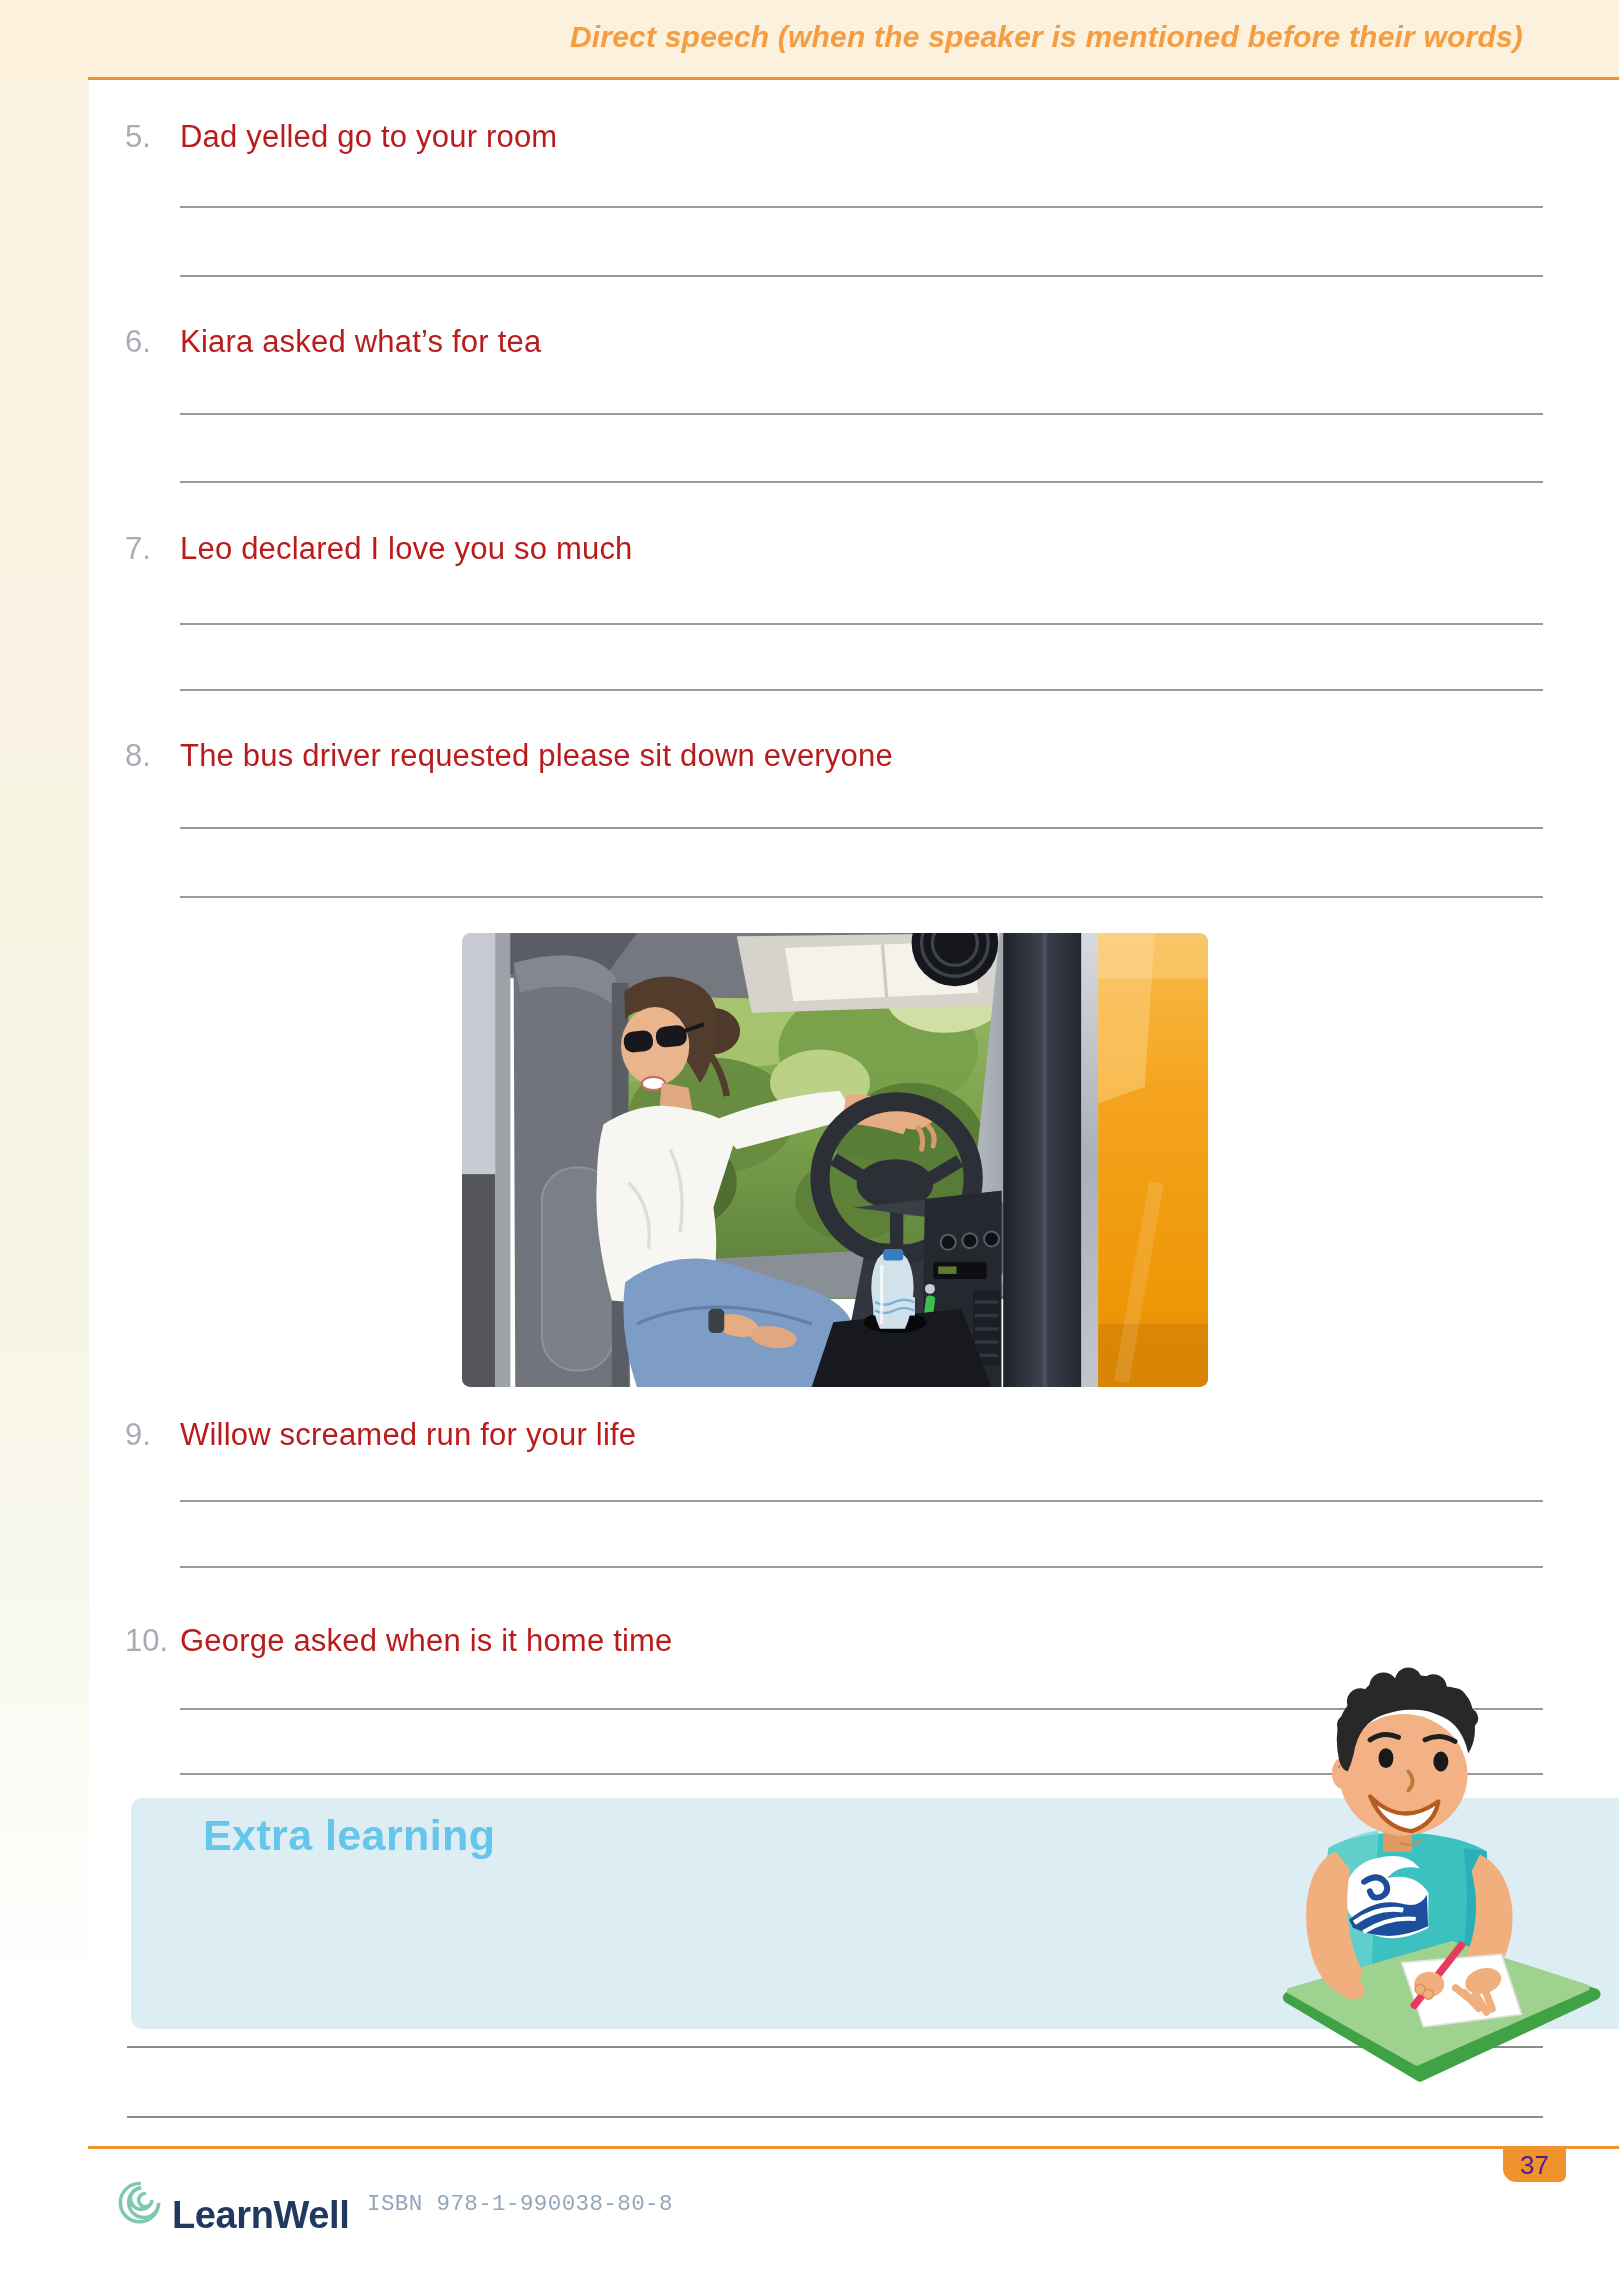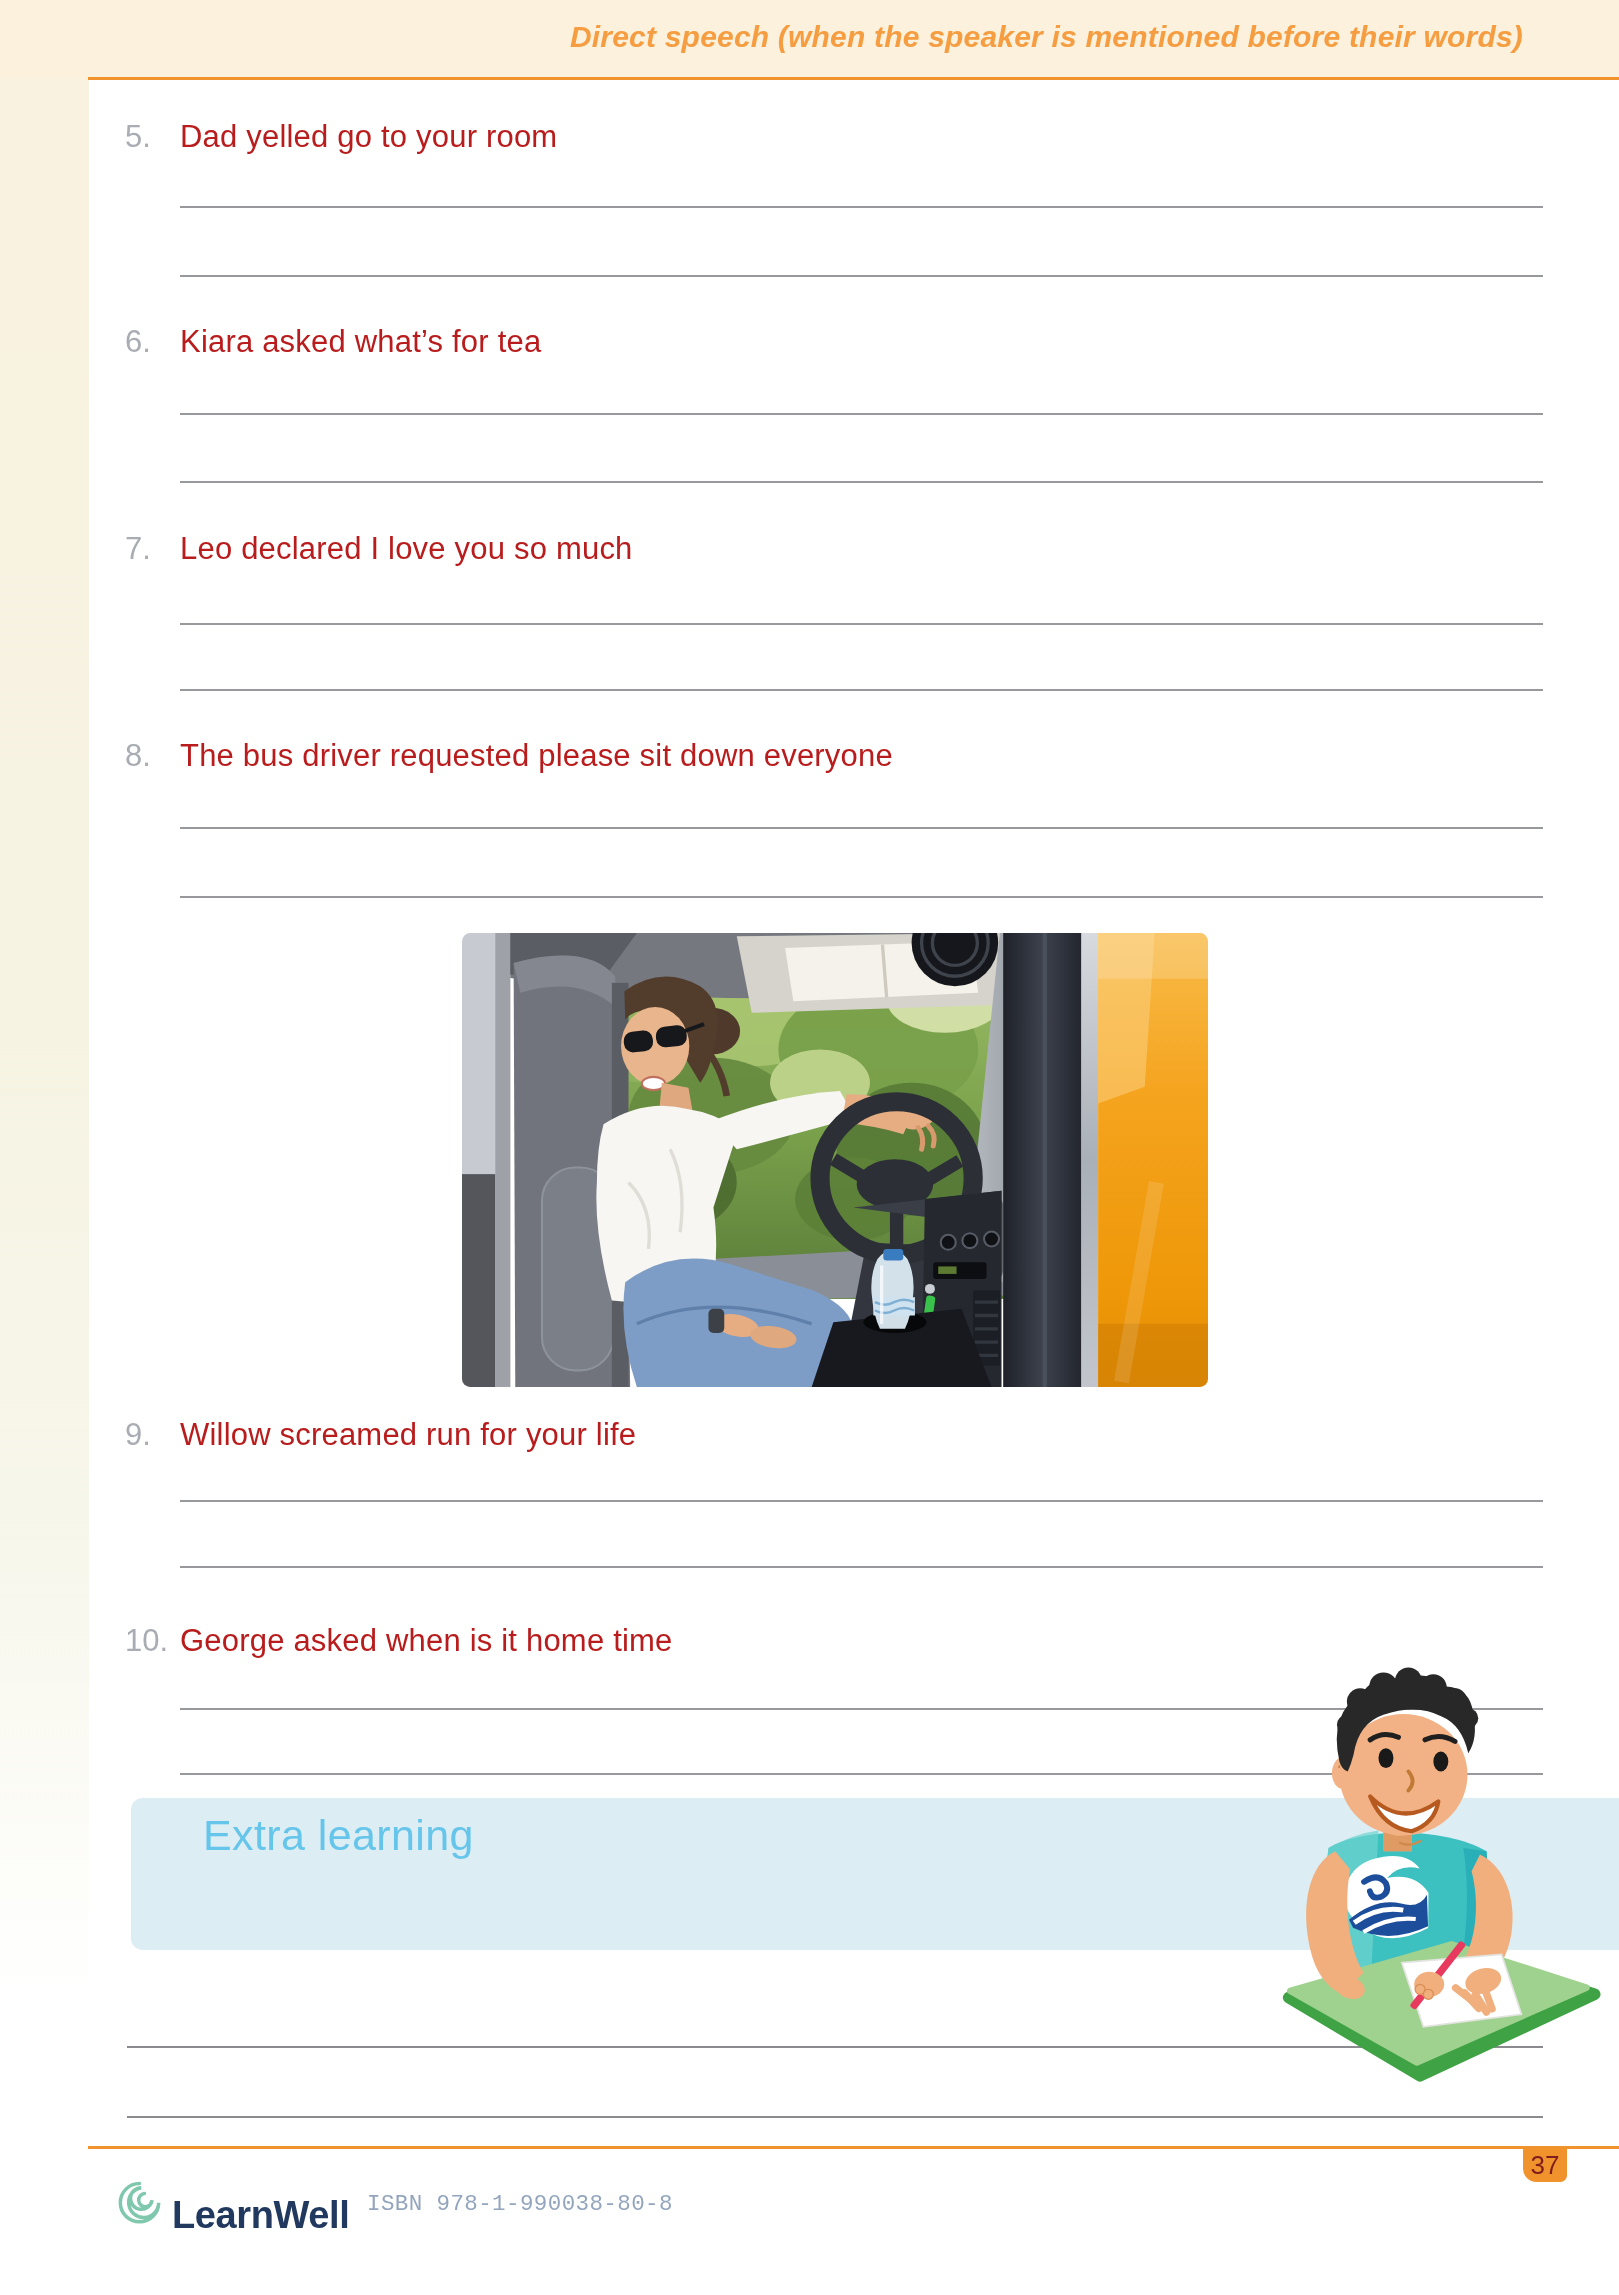--- a/index.html
+++ b/index.html
@@ -19,31 +19,31 @@
   .item .num{position:absolute;left:125px;font-size:31px;color:#a9adb3;line-height:40px;}
   .item .txt{position:absolute;left:180px;font-size:31px;color:#b91c1c;line-height:40px;letter-spacing:0.2px;white-space:nowrap;}
   .wline{position:absolute;left:180px;width:1363px;height:0;border-top:2.1px solid #97999c;}
   .wline.wide{left:127px;width:1416px;border-top:2.5px solid #898b8e;}
   .photo{
     position:absolute;left:462px;top:933px;width:746px;height:454px;
     border-radius:8.3px;overflow:hidden;z-index:1;
   }
   .photo svg{display:block;width:100%;height:100%;}
   .extra-box{
-    position:absolute;left:131px;top:1798px;width:1489px;height:152px;
-    background:#dcedf4;border-radius:11.7px 0 0 11.7px;z-index:1;
+    position:absolute;left:131px;top:1798px;width:1489px;height:231px;
+    background:#dcedf4;border-radius:11.7px 0 0 11.7px;z-index:1;font-weight:bold;
   }
   .extra-heading{position:absolute;left:72px;top:13.3px;font-size:43px;color:#66c5ea;letter-spacing:0.4px;}
   .extra-body{position:absolute;left:72px;top:80px;width:1149px;font-size:27.5px;line-height:43px;color:#3b3b3d;}
   .boy{position:absolute;left:1277px;top:1655px;width:341px;height:474px;z-index:3;}
   .boy svg{display:block;width:100%;height:100%;}
   .footer-rule{position:absolute;left:88px;right:0;top:2146px;height:3.3px;background:#f0932d;z-index:2;}
   .page-badge{
-    position:absolute;left:1503px;top:2149px;width:44px;height:33px;background:#f0932d;
-    border-radius:0 0 6.7px 13.3px;color:#7f1d1d;font-size:26px;line-height:33px;text-align:center;z-index:2;margin-left:20px;
+    position:absolute;left:1503px;top:2149px;width:63px;height:33px;background:#f0932d;
+    border-radius:0 0 6.7px 13.3px;color:#4c1d95;font-size:26px;line-height:33px;text-align:center;z-index:2;
   }
   .brand{position:absolute;left:117px;top:2179px;height:50px;z-index:2;}
   .brand .spiral{position:absolute;left:0;top:1.7px;width:45px;height:45px;}
   .brand-name{position:absolute;left:55px;top:12px;font-size:38px;font-weight:700;color:#21395f;letter-spacing:-0.4px;line-height:48px;white-space:nowrap;}
   .isbn{position:absolute;left:250px;top:11.7px;font-size:22.5px;color:#93a5bd;letter-spacing:0.4px;white-space:nowrap;font-family:Liberation Mono, monospace;}
 </style>
 </head>
 <body>
 
 <div class="page">

